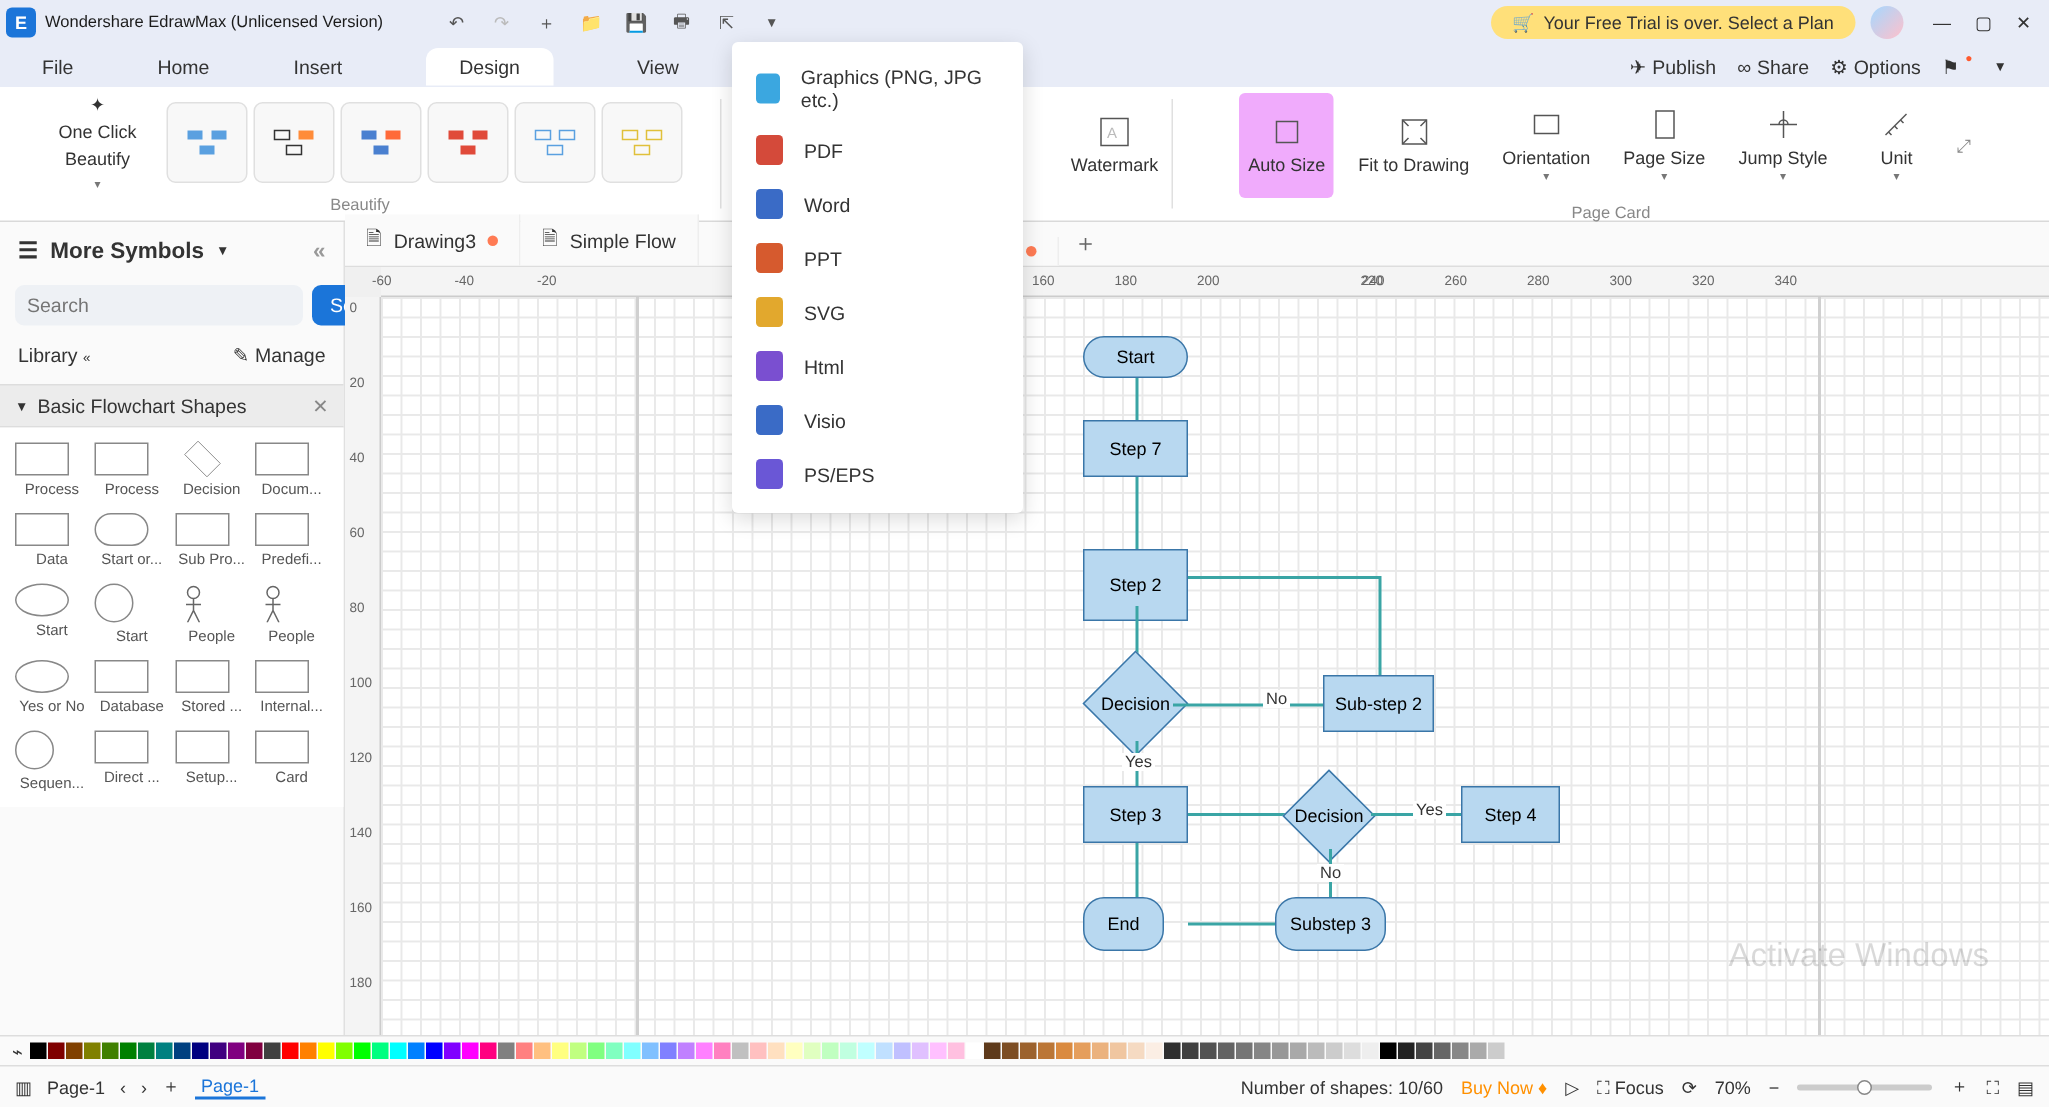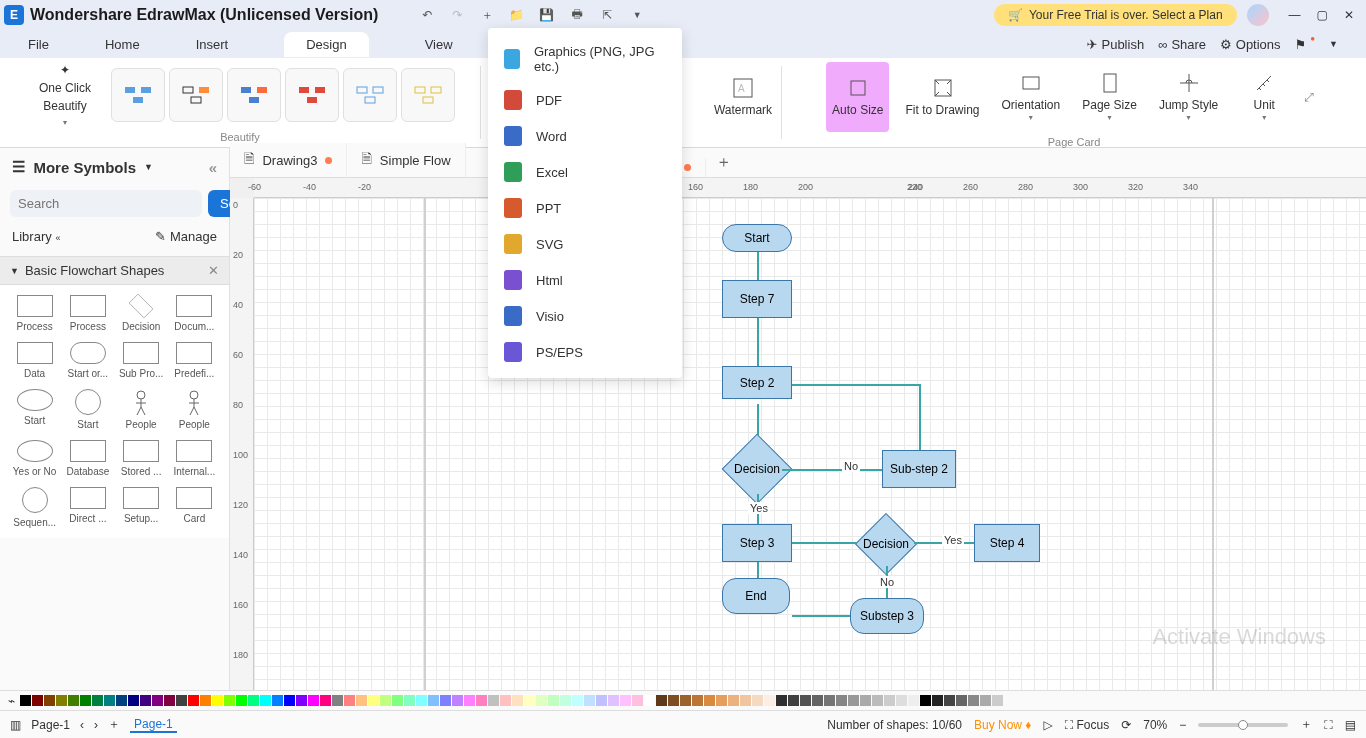--- a/index.html
+++ b/index.html
@@ -1,21 +1,21 @@
 <!DOCTYPE html>
 <html><head>
 <meta charset="utf-8">
 <style>
 * { margin: 0; padding: 0; box-sizing: border-box; font-family: -apple-system, "Segoe UI", Arial, sans-serif; }
 body { width: 1366px; height: 738px; overflow: hidden; background: #fff; font-size: 12px; color: #333; user-select: none; }
 
 
 .title-bar { height: 30px; background: #e8ecf7; display: flex; align-items: center; padding: 0 4px; }
 .title-bar .logo { width: 20px; height: 20px; background: #1b75d9; border-radius: 4px; display: flex; align-items: center; justify-content: center; color: #fff; font-weight: bold; margin-right: 6px; }
-.title-bar .title { font-size: 16px; color: #1b1b1b; flex: 0 0 auto; font-weight: bold; }
+.title-bar .title { font-size: 11px; color: #1b1b1b; flex: 0 0 auto; }
 .qat { display: flex; align-items: center; gap: 12px; margin-left: 40px; }
 .qat .qicon { width: 18px; height: 18px; display: flex; align-items: center; justify-content: center; color: #555; cursor: pointer; }
 .title-bar .spacer { flex: 1; }
 .trial-pill { background: #ffe07a; border-radius: 14px; padding: 4px 14px; display: flex; align-items: center; gap: 6px; font-size: 12px; color: #333; }
 .title-bar .avatar { width: 22px; height: 22px; background: linear-gradient(135deg,#a5d8ff,#ffc0cb); border-radius: 50%; margin: 0 10px; }
 .win-controls { display: flex; gap: 16px; margin-left: 10px; margin-right: 8px; color: #333; }
 
 
 .menu-bar { height: 28px; background: #e8ecf7; display: flex; align-items: center; padding: 0 28px; gap: 56px; }
 .menu-bar .mitem { font-size: 13px; color: #333; cursor: pointer; }
@@ -48,21 +48,21 @@
 .side-search { display: flex; padding: 4px 10px; gap: 6px; }
 .side-search input { flex: 1; border: none; background: #eef1f5; border-radius: 6px; padding: 6px 8px; outline: none; font-size: 13px; }
 .side-search button { background: #1b75d9; color: #fff; border: none; border-radius: 6px; padding: 4px 12px; font-size: 13px; cursor: pointer; }
 .side-row { display: flex; padding: 8px 12px 12px; font-size: 13px; color: #333; }
 .side-row .manage { margin-left: auto; display: flex; align-items: center; gap: 4px; }
 
 .shape-group { background: #ececec; }
 .shape-hdr { background: #ececec; padding: 6px 10px; display: flex; align-items: center; font-size: 13px; border-top: 1px solid #ddd; border-bottom: 1px solid #ddd; }
 .shape-hdr .x { margin-left: auto; color: #888; cursor: pointer; }
 .shape-grid { background: #fff; padding: 10px; display: grid; grid-template-columns: repeat(4, 1fr); gap: 10px 4px; overflow-y: auto; }
-.shape-cell { display: flex; flex-direction: column; align-items: center; gap: 4px; font-size: 10px; color: #555; text-align: center; }
+.shape-cell { display: flex; flex-direction: column; gap: 4px; font-size: 10px; color: #555; text-align: center; }
 .shape-cell .sicon { width: 36px; height: 22px; border: 1px solid #888; background: #fff; }
 .shape-cell .sicon.round { border-radius: 12px; }
 .shape-cell .sicon.diamond { transform: rotate(45deg) scale(0.6); }
 .shape-cell .sicon.circle { border-radius: 50%; width: 26px; height: 26px; }
 .shape-cell .sicon.ellipse { border-radius: 50%; }
 
 
 .canvas-area { flex: 1; display: flex; flex-direction: column; position: relative; }
 .doc-tabs { height: 30px; display: flex; align-items: flex-end; border-bottom: 1px solid #ddd; background: #fafafa; }
 .doc-tab { display: flex; align-items: center; gap: 8px; padding: 6px 14px; font-size: 13px; background: #fafafa; border-right: 1px solid #eee; cursor: pointer; }
@@ -461,21 +461,21 @@
         <div class="page-edge" style="left:958px"></div>
 
         <div class="node round" style="left:468px;top:26px;width:70px;height:28px">
             <span>Start</span>
           </div>
         <div class="edge" style="left:503px;top:54px;width:2px;height:28px"></div>
         <div class="node" style="left:468px;top:82px;width:70px;height:38px">
             <span>Step 7</span>
           </div>
         <div class="edge" style="left:503px;top:120px;width:2px;height:48px"></div>
-        <div class="node" style="left:468px;top:168px;width:70px;height:33px">
+        <div class="node" style="left:468px;top:168px;width:70px;height:48px">
             <span>Step 2</span>
           </div>
         <div class="edge" style="left:503px;top:206px;width:2px;height:40px"></div>
         <div class="node diamond" style="left:478px;top:246px;width:50px;height:50px">
             <span>Decision</span>
           </div>
         <div class="edge" style="left:528px;top:271px;width:100px;height:2px"></div>
         <div class="label" style="left:588px;top:262px">No</div>
         <div class="node" style="left:628px;top:252px;width:74px;height:38px">
             <span>Sub-step 2</span>
@@ -499,21 +499,21 @@
           </div>
 
         <div class="edge" style="left:632px;top:368px;width:2px;height:32px"></div>
         <div class="label" style="left:624px;top:378px">No</div>
         <div class="node round" style="left:596px;top:400px;width:74px;height:36px">
             <span>Substep 3</span>
           </div>
         <div class="edge" style="left:538px;top:417px;width:58px;height:2px"></div>
 
         <div class="edge" style="left:503px;top:364px;width:2px;height:36px"></div>
-        <div class="node round" style="left:468px;top:380px;width:68px;height:36px">
+        <div class="node round" style="left:468px;top:400px;width:54px;height:36px">
             <span>End</span>
           </div>
 
         <div class="watermark">Activate Windows</div>
       </div>
     </div>
   </div>
 </div>
 
 <div class="color-strip" id="color-strip">
@@ -636,24 +636,20 @@
     </div>
     <div class="em-item">
       <span class="em-icon" style="background:#d44a3a"></span>
       <span>PDF</span>
     </div>
     <div class="em-item">
       <span class="em-icon" style="background:#3a6bc6"></span>
       <span>Word</span>
     </div>
     <div class="em-item">
-      <span class="em-icon" style="background:#2f9e58"></span>
-      <span>Excel</span>
-    </div>
-    <div class="em-item">
       <span class="em-icon" style="background:#d65a2e"></span>
       <span>PPT</span>
     </div>
     <div class="em-item">
       <span class="em-icon" style="background:#e2a82d"></span>
       <span>SVG</span>
     </div>
     <div class="em-item">
       <span class="em-icon" style="background:#7a4fd0"></span>
       <span>Html</span>

